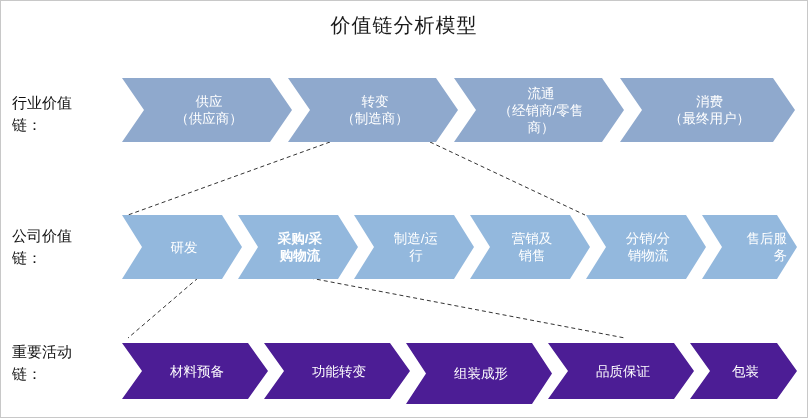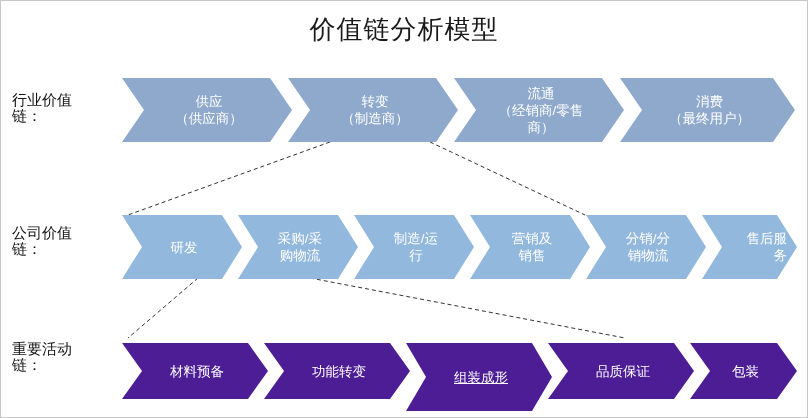--- a/index.html
+++ b/index.html
@@ -20,29 +20,29 @@
     width: 808px; height: 418px;
     border: 1px solid #c8c8c8;
     box-sizing: border-box;
   }
   .title {
     position: absolute;
     left: 0;
     top: 12px;
     width: 808px;
     text-align: center;
-    font-size: 26px;
+    font-size: 20px;
     color: #1a1a1a;
     letter-spacing: 1px;
   }
   .row-label {
     position: absolute;
     font-size: 15px;
     color: #111111;
-    line-height: 16px;
+    line-height: 22px;
     width: 110px;
     text-align: left;
   }
   .chev-row {
     position: absolute;
     height: 64px;
   }
   .chev {
     position: absolute;
     top: 0;
@@ -122,21 +122,21 @@
 （最终用户）</span>
   </div>
 </div>
 
 <div class="row-label" style="left:12px; top:225px; white-space:pre-line;">公司价值
 链：</div>
 <div class="chev-row row2" style="left:0px; top:215px;">
   <div class="chev" style="left:122px; width:120px;">
     <span>研发</span>
   </div>
-  <div class="chev" style="left:238px; width:120px;">
+  <div class="chev" style="left:238px; width:120px;font-weight:bold;">
     <span>采购/采
 购物流</span>
   </div>
   <div class="chev" style="left:354px; width:120px;">
     <span>制造/运
 行</span>
   </div>
   <div class="chev" style="left:470px; width:120px;">
     <span>营销及
 销售</span>
@@ -153,21 +153,21 @@
 
 <div class="row-label" style="left:12px; top:341px; white-space:pre-line;font-family:Liberation Serif, serif;">重要活动
 链：</div>
 <div class="chev-row row3" style="left:0px; top:343px; height:56px;">
   <div class="chev" style="left:122px; width:146px; height:56px;">
     <span>材料预备</span>
   </div>
   <div class="chev" style="left:264px; width:146px; height:56px;">
     <span>功能转变</span>
   </div>
-  <div class="chev" style="left:406px; width:146px; height:68px;text-decoration:underline;">
+  <div class="chev" style="left:406px; width:146px; height:61px;">
     <span>组装成形</span>
   </div>
   <div class="chev" style="left:548px; width:146px; height:56px;">
     <span>品质保证</span>
   </div>
   <div class="chev" style="left:690px; width:107px; height:56px;">
     <span>包装</span>
   </div>
 </div>
 

